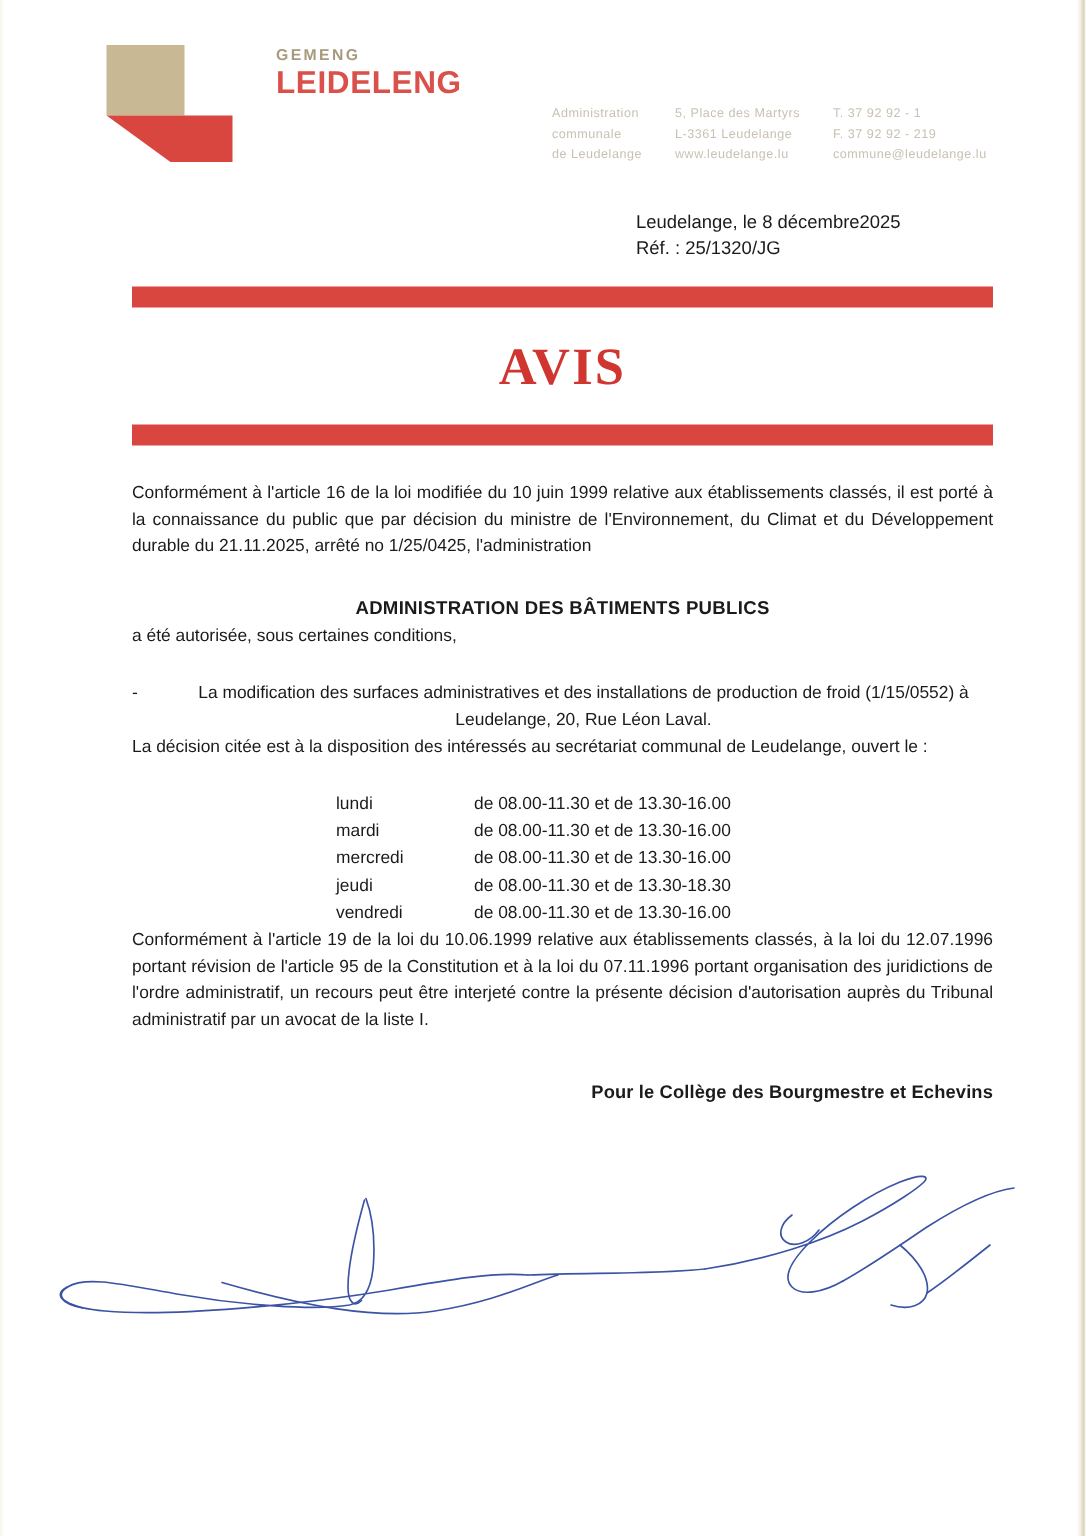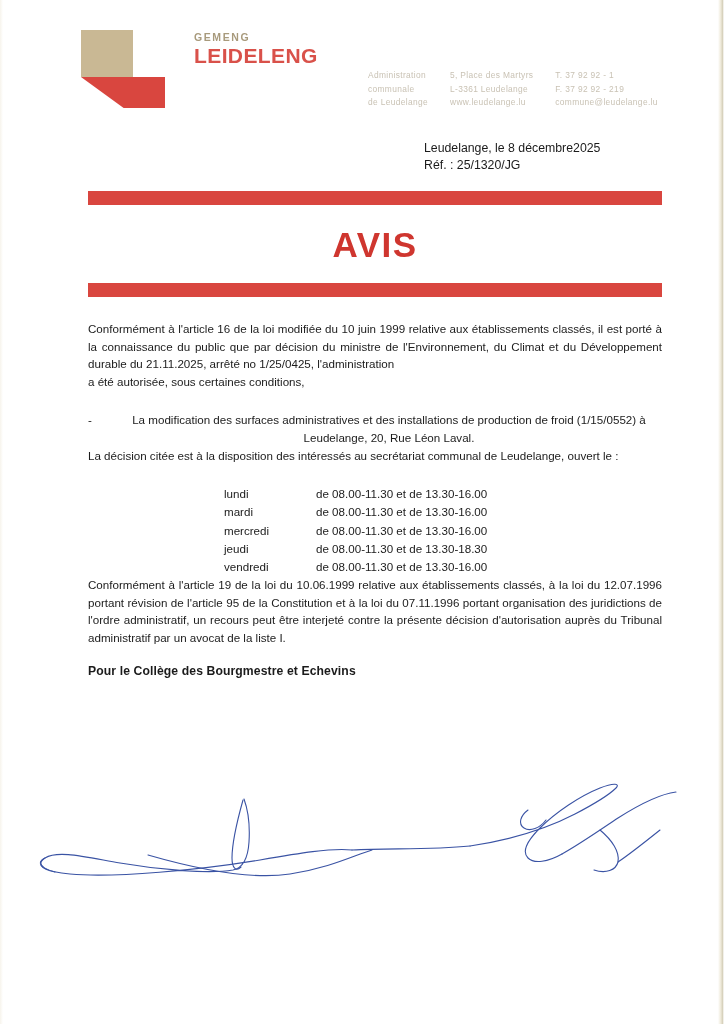--- a/index.html
+++ b/index.html
@@ -37,21 +37,21 @@
   
   .header {
     position: absolute;
     top: 28px;
     left: 0;
     width: 724px;
     height: 90px;
   }
   .logo {
     position: absolute;
-    left: 79px;
+    left: 69px;
     top: 0px;
     width: 150px;
     height: 80px;
   }
   .logo-svg { display:block; }
   .logo-text {
     position: absolute;
     left: 115px;
     top: 4px;
     line-height: 1;
@@ -110,20 +110,21 @@
     width: 100%;
   }
   .avis-title {
     text-align: center;
     font-size: 35px;
     font-weight: bold;
     color: #cf362f;
     letter-spacing: 1.5px;
     margin: 22px 0 21px 0;
     line-height: 1;
+    font-family: Liberation Serif, serif;
   }
 
   
   .body {
     position: absolute;
     left: 88px;
     top: 320px;
     width: 574px;
     font-size: 11.6px;
     line-height: 1.52;
@@ -163,24 +164,24 @@
   }
   .hours td {
     padding: 0 0 1px 0;
     line-height: 1.48;
     vertical-align: top;
   }
   .hours td.day { width: 92px; }
   .hours td.time { white-space: nowrap; }
 
   .signature-head {
-    text-align: left;
+    text-align: right;
     font-weight: bold;
     font-size: 12.2px;
-    margin-top: 16px;
+    margin-top: 31px;
     letter-spacing: 0.1px;
   }
 
   
   .sig-area {
     position: absolute;
     left: 0;
     top: 770px;
     width: 724px;
     height: 150px;
@@ -235,20 +236,21 @@
   <div class="banner">
     <div class="bar"></div>
     <div class="avis-title">AVIS</div>
     <div class="bar"></div>
   </div>
 
   <div class="body">
 
     <p class="just">Conformément à l'article 16 de la loi modifiée du 10 juin 1999 relative aux établissements classés, il est porté à la connaissance du public que par décision du ministre de l'Environnement, du Climat et du Développement durable du 21.11.2025, arrêté no 1/25/0425, l'administration</p>
 
+    <div class="center-bold">ADMINISTRATION DES BÂTIMENTS PUBLICS</div>
 
     <p class="just para-gap">a été autorisée, sous certaines conditions,</p>
 
     <div class="bullet-row">
       <div class="bullet-dash">-</div>
       <div class="bullet-text">La modification des surfaces administratives et des installations de production de froid (1/15/0552) à Leudelange, 20, Rue Léon Laval.</div>
     </div>
 
     <p class="just para-gap">La décision citée est à la disposition des intéressés au secrétariat communal de Leudelange, ouvert le :</p>
 

